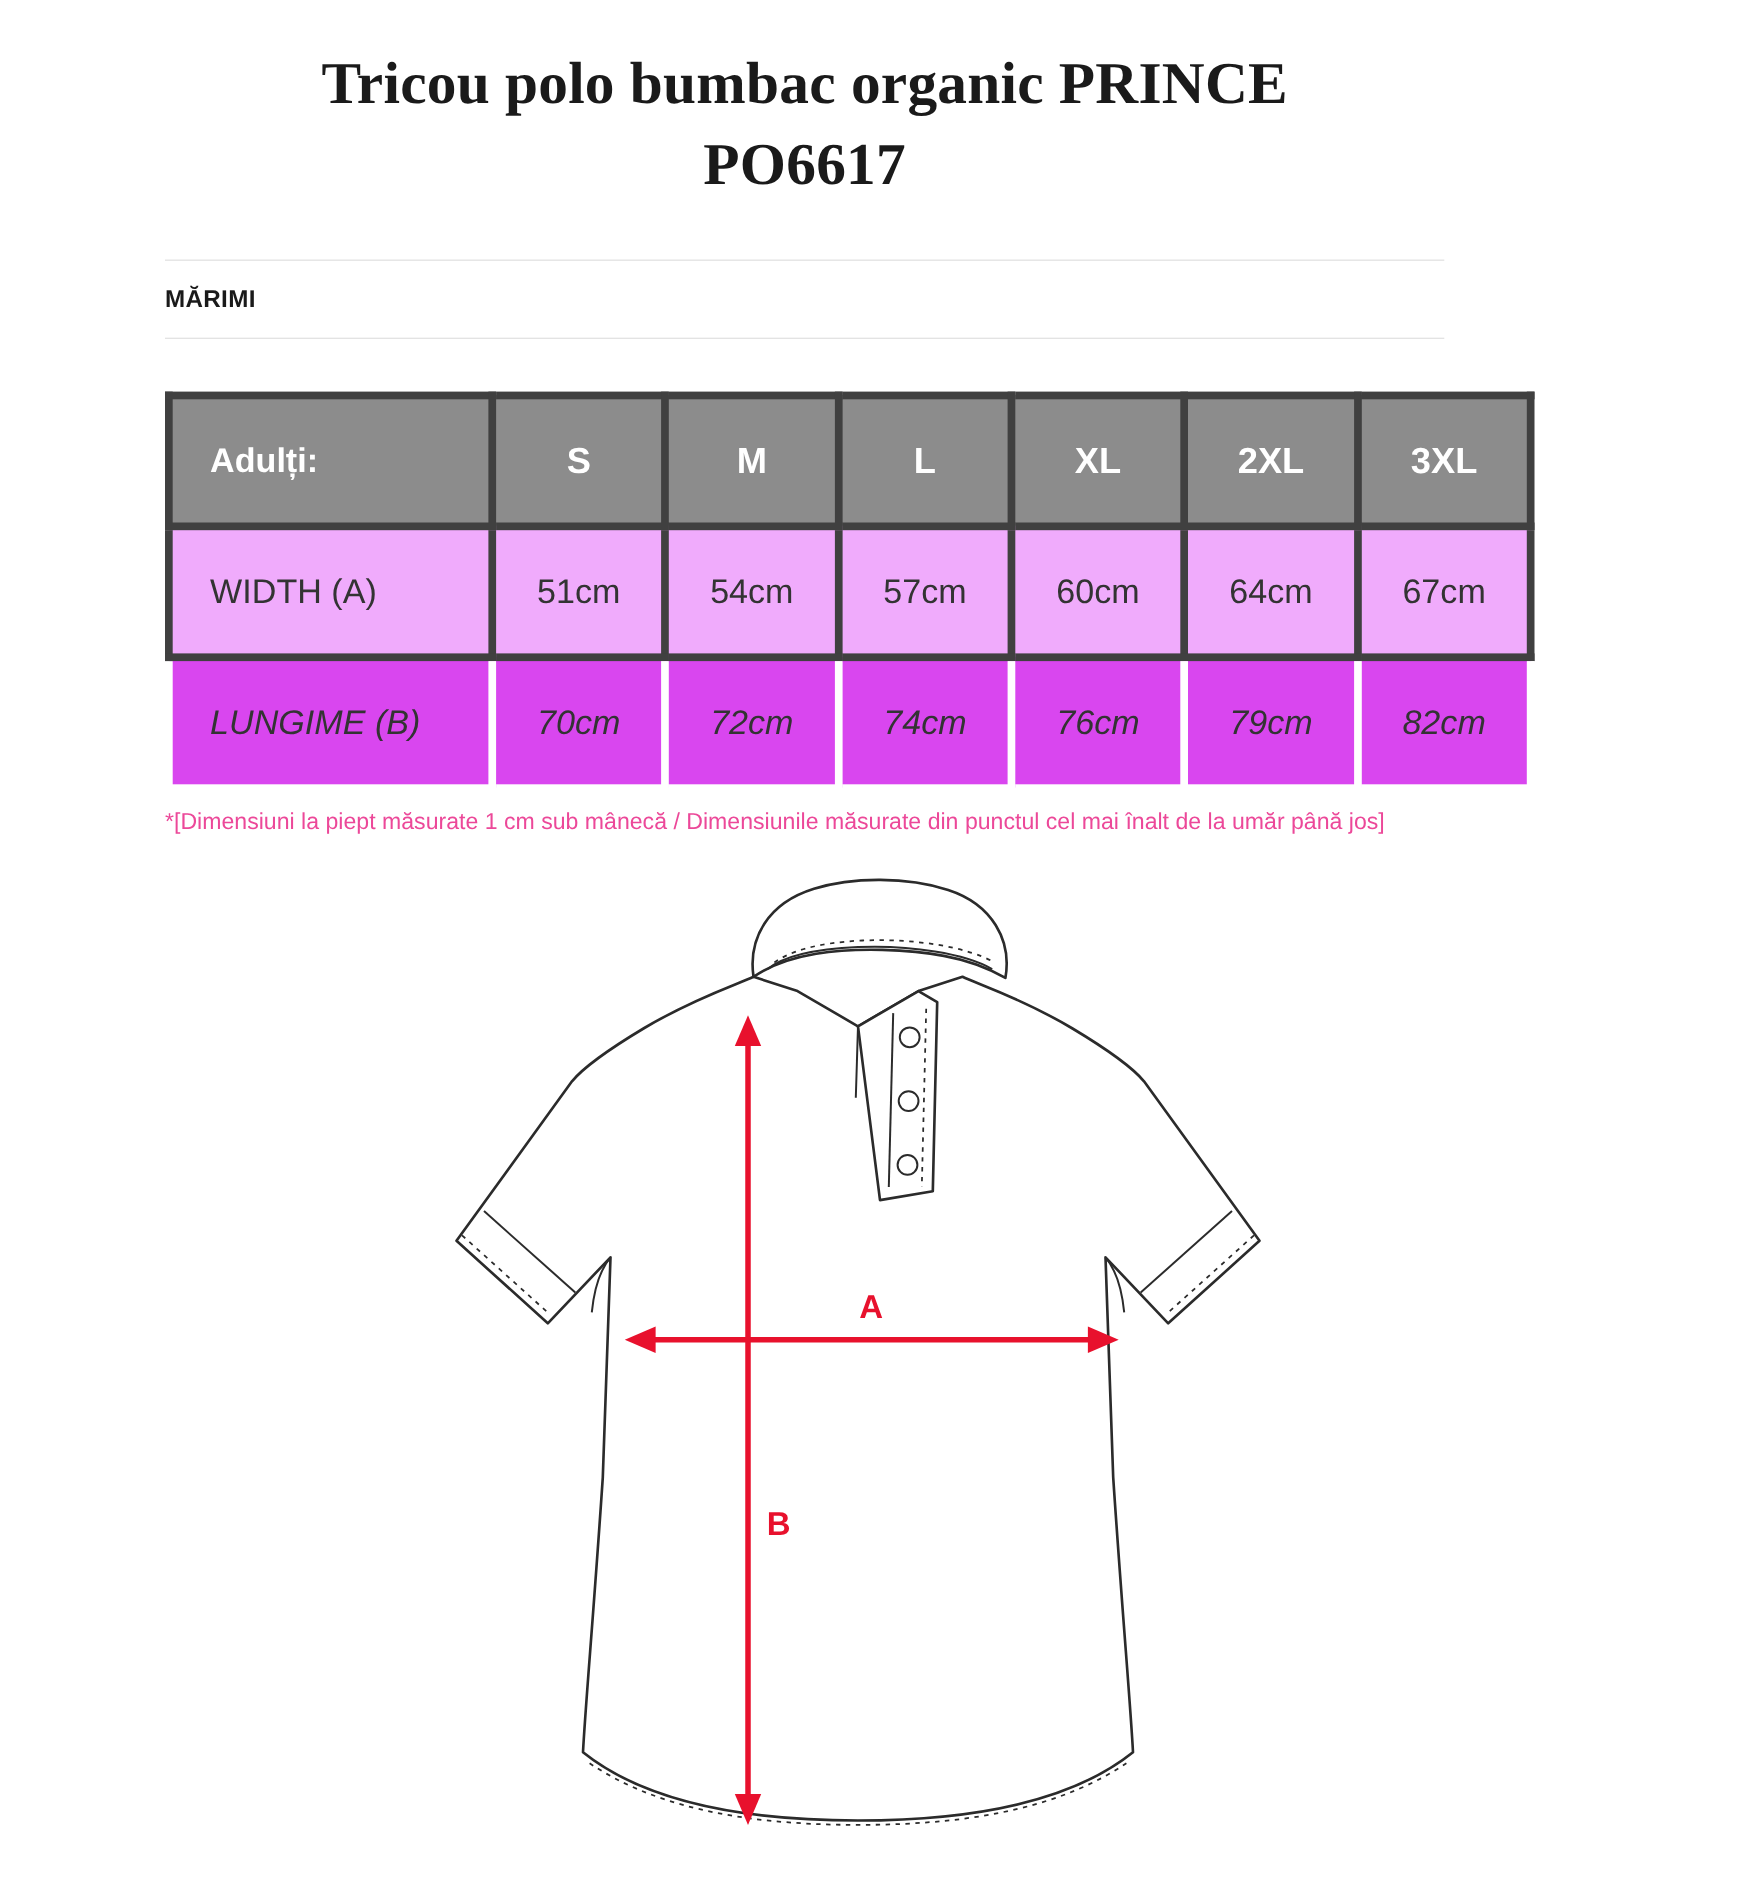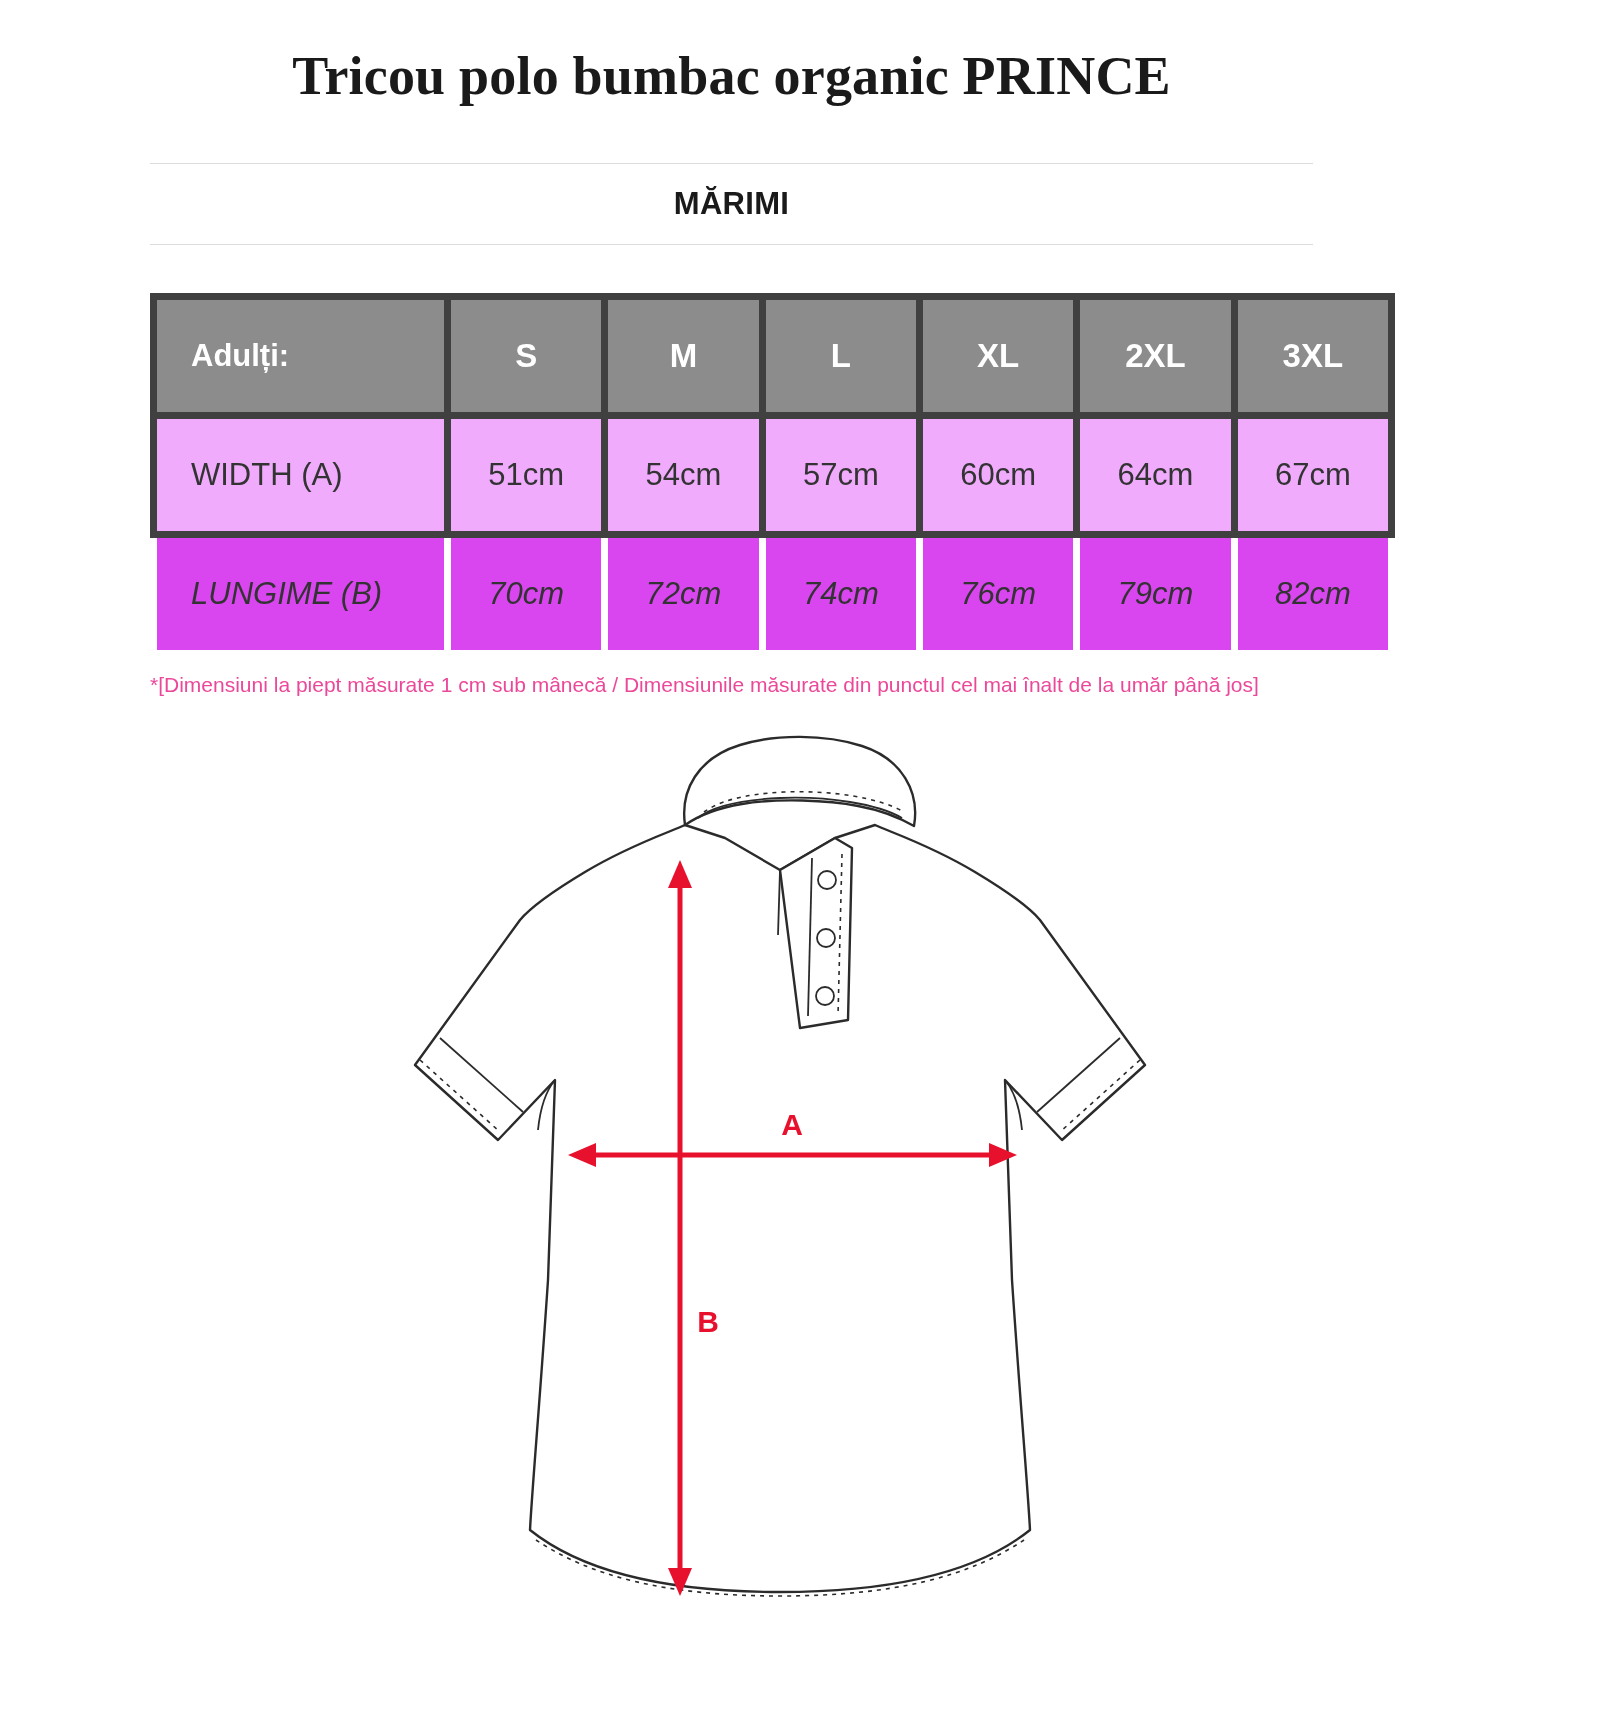--- a/index.html
+++ b/index.html
@@ -37,22 +37,22 @@
     letter-spacing: 0.2px;
   }
 
   
   .section-wrap {
     margin: 50px 150px 0 150px;
     border-top: 1px solid #dcdcdc;
     border-bottom: 1px solid #dcdcdc;
   }
   .section-title {
-    text-align: center;
-    font-size: 31px;
+    text-align: left;
+    font-size: 22px;
     font-weight: bold;
     color: #1a1a1a;
     padding: 22px 0 22px 0;
     letter-spacing: 0.3px;
   }
 
   
   .table-wrap {
     margin: 48px 150px 0 150px;
   }
@@ -146,20 +146,21 @@
   }
 </style>
 </head>
 <body>
 
 <div class="page">
 
   <div class="title-block">
     <h1>
       <span>Tricou polo bumbac organic PRINCE</span><br>
+      <span>PO6617</span>
     </h1>
   </div>
 
   <div class="section-wrap">
     <div class="section-title">MĂRIMI</div>
   </div>
 
   <div class="table-wrap">
     <table class="size-table">
       <thead>

